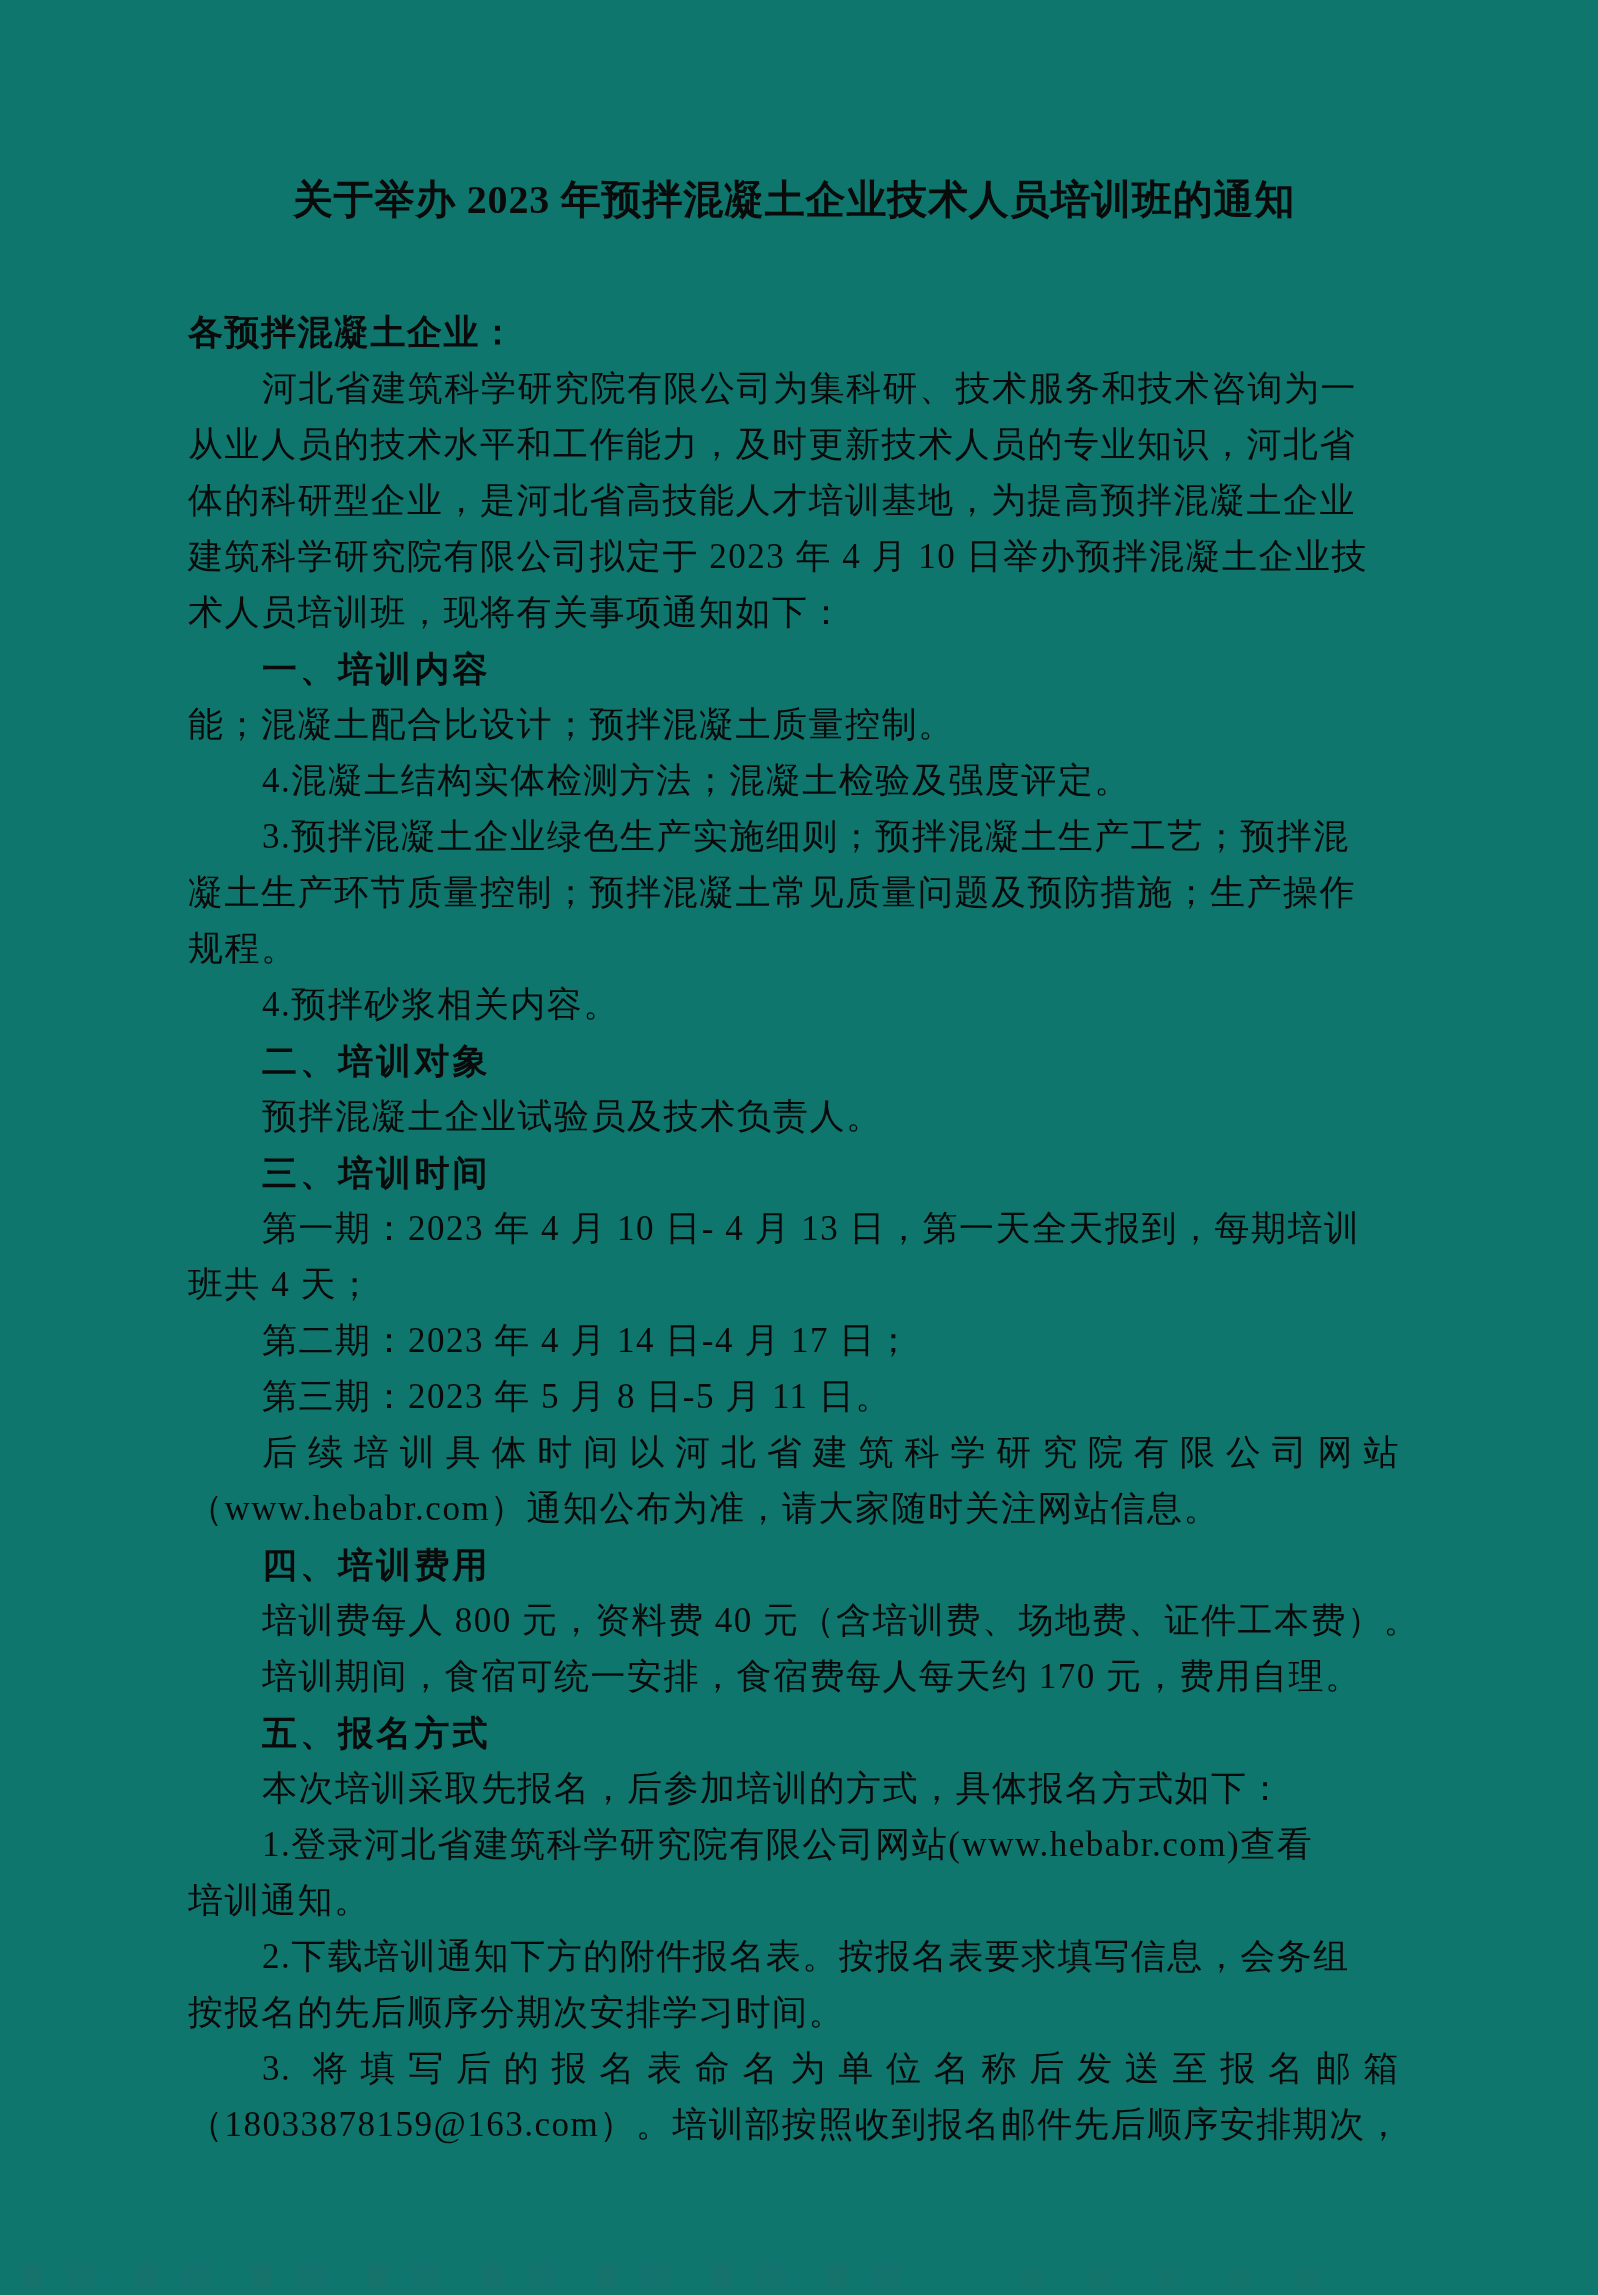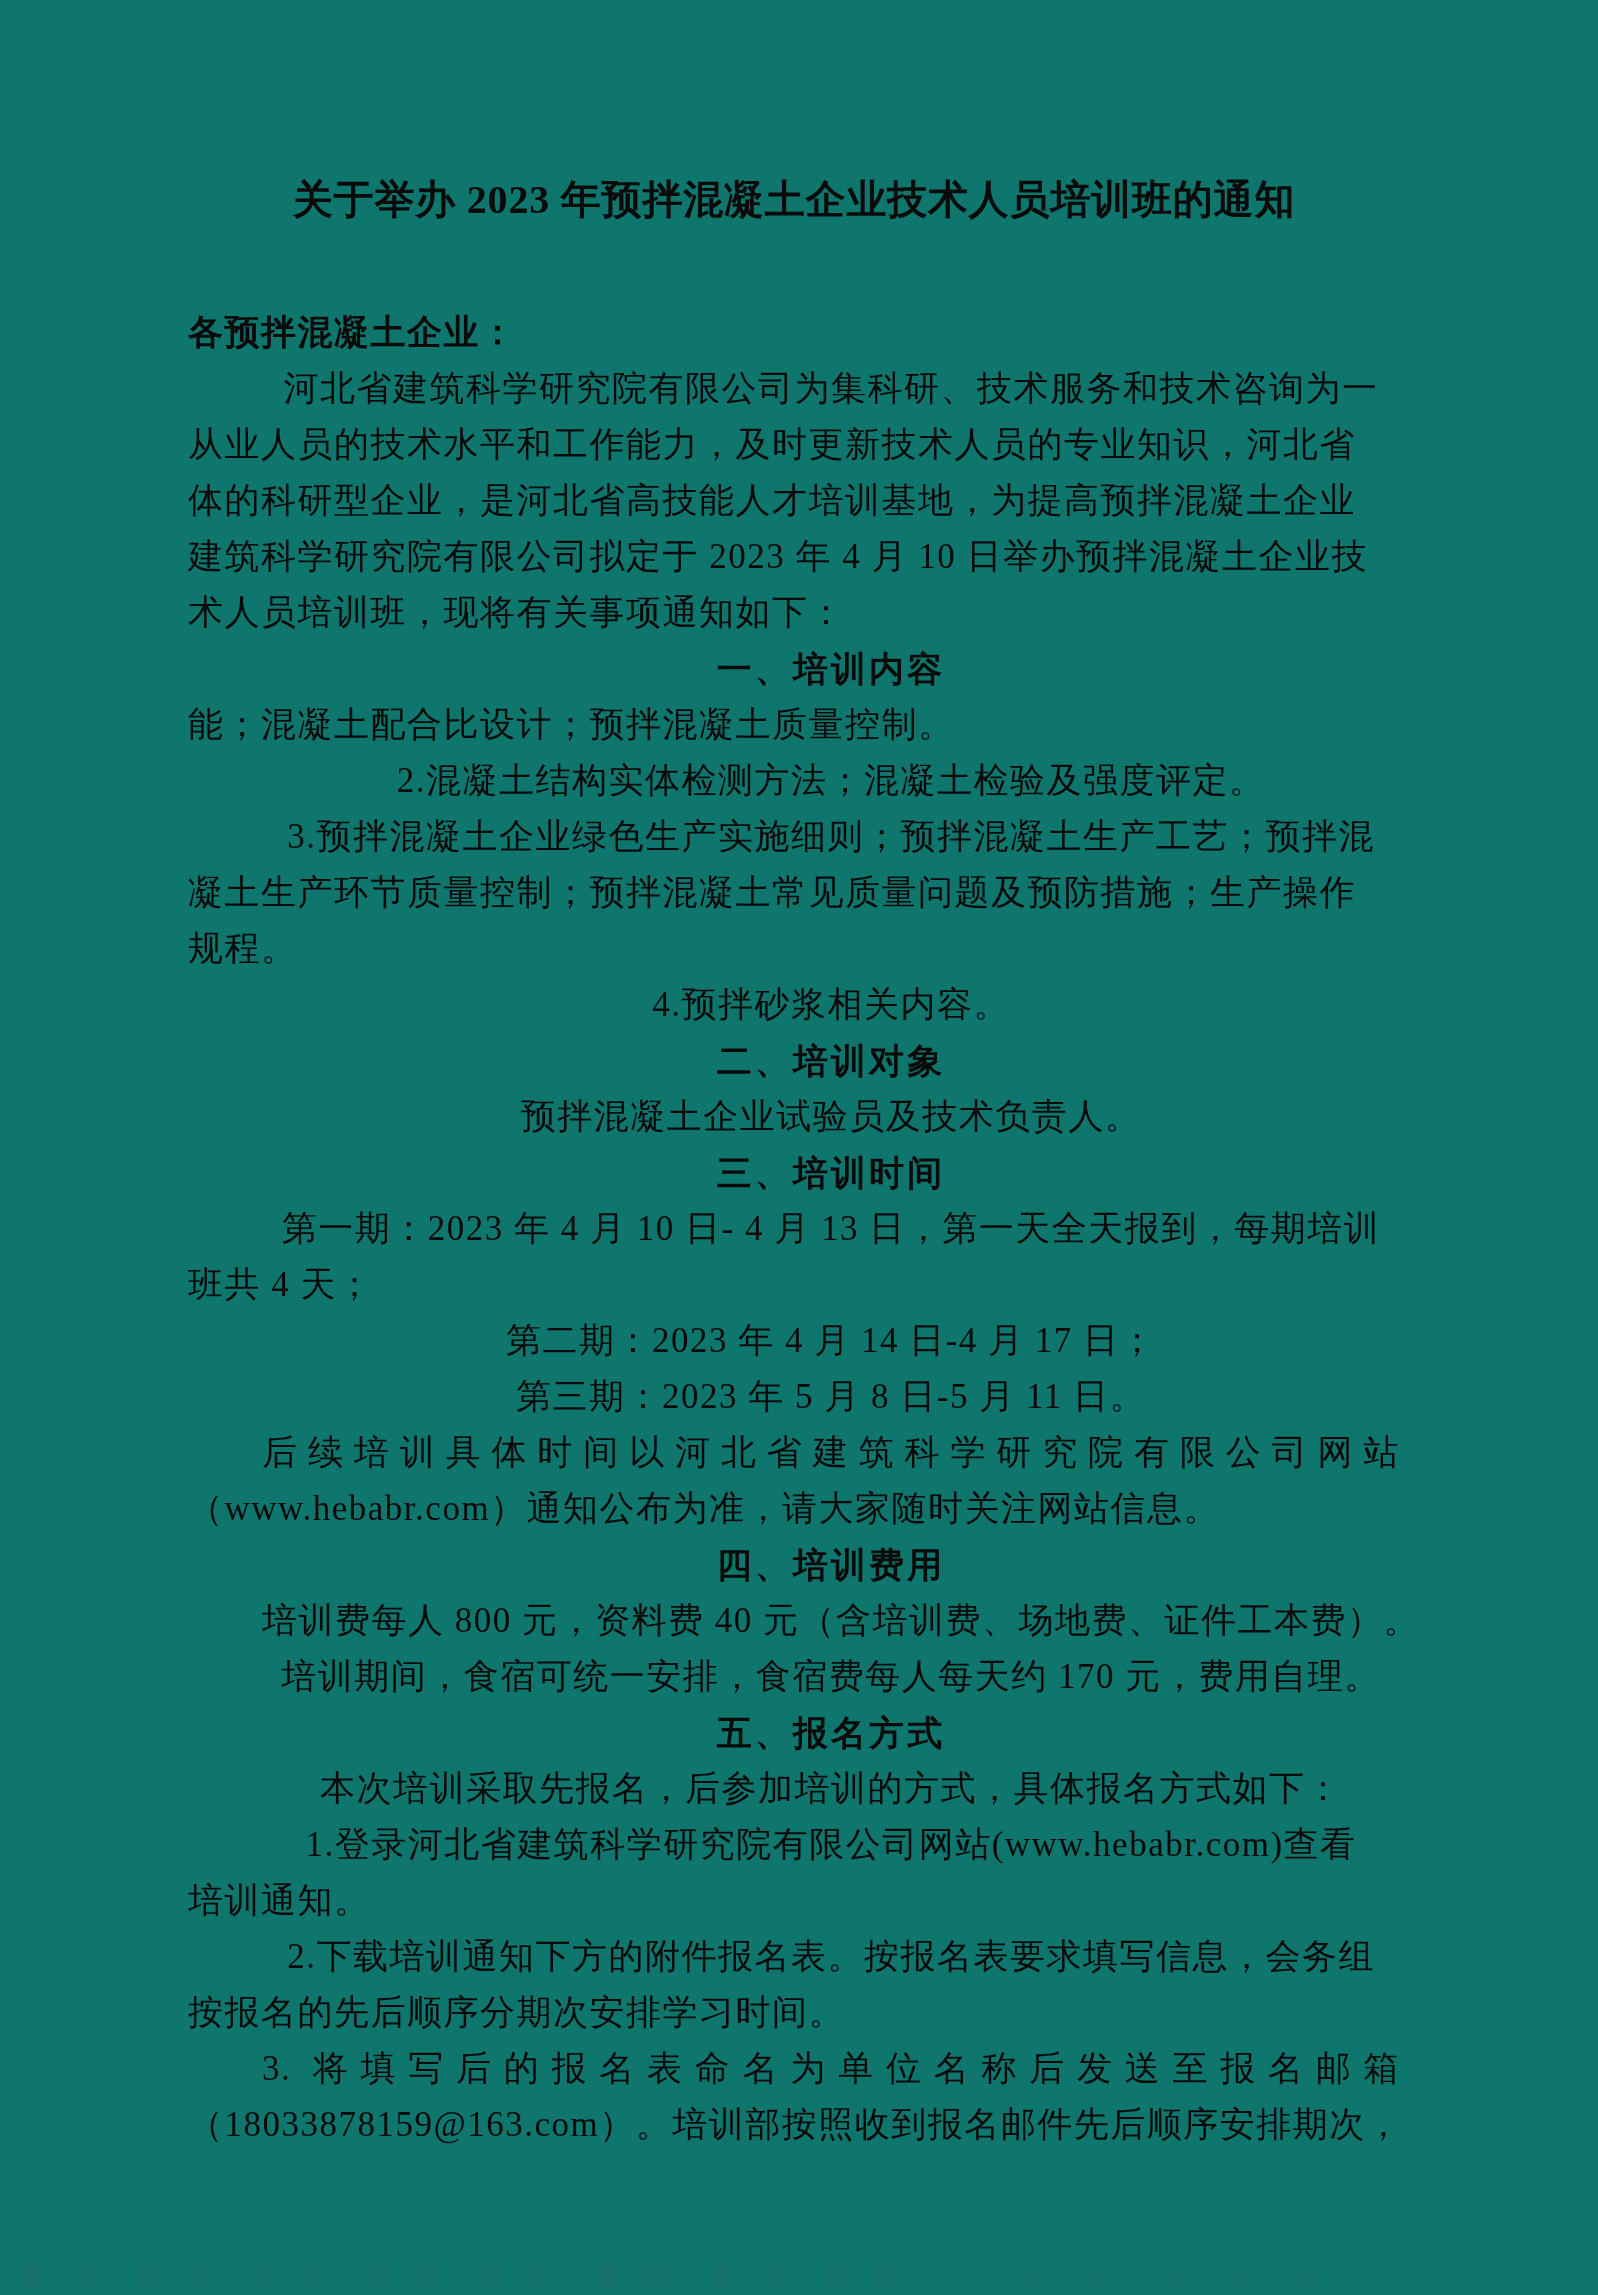--- a/index.html
+++ b/index.html
@@ -37,21 +37,21 @@
     width: 1212px;
     font-size: 35px;
     letter-spacing: 1.5px;
     margin-top: 36px;
   }
   .ln {
     height: 56px;
     line-height: 56px;
     white-space: nowrap;
   }
-  .ind { padding-left: 74px; text-align: center; }
+  .ind { padding-left: 74px; }
   .b { font-weight: 700; }
   .hd {
     font-weight: 700;
     font-family: "Liberation Sans", "DejaVu Sans", sans-serif;
     letter-spacing: 3.1px;
   }
   .jy {
     white-space: normal;
     text-align: justify;
     text-align-last: justify;
@@ -98,21 +98,21 @@
 
   <div class="body-block">
     <div class="ln b">各预拌混凝土企业：</div>
     <div class="ln ind">河北省建筑科学研究院有限公司为集科研、技术服务和技术咨询为一</div>
     <div class="ln">从业人员的技术水平和工作能力，及时更新技术人员的专业知识，河北省</div>
     <div class="ln">体的科研型企业，是河北省高技能人才培训基地，为提高预拌混凝土企业</div>
     <div class="ln">建筑科学研究院有限公司拟定于 2023 年 4 月 10 日举办预拌混凝土企业技</div>
     <div class="ln">术人员培训班，现将有关事项通知如下：</div>
     <div class="ln ind hd">一、培训内容</div>
     <div class="ln">能；混凝土配合比设计；预拌混凝土质量控制。</div>
-    <div class="ln ind">2.混凝土结构实体检测方法；混凝土检验及强度评定。</div>
+    <div class="ln ind">4.混凝土结构实体检测方法；混凝土检验及强度评定。</div>
     <div class="ln ind">3.预拌混凝土企业绿色生产实施细则；预拌混凝土生产工艺；预拌混</div>
     <div class="ln">凝土生产环节质量控制；预拌混凝土常见质量问题及预防措施；生产操作</div>
     <div class="ln">规程。</div>
     <div class="ln ind">4.预拌砂浆相关内容。</div>
     <div class="ln ind hd">二、培训对象</div>
     <div class="ln ind">预拌混凝土企业试验员及技术负责人。</div>
     <div class="ln ind hd">三、培训时间</div>
     <div class="ln ind">第一期：2023 年 4 月 10 日- 4 月 13 日，第一天全天报到，每期培训</div>
     <div class="ln">班共 4 天；</div>
     <div class="ln ind">第二期：2023 年 4 月 14 日-4 月 17 日；</div>

